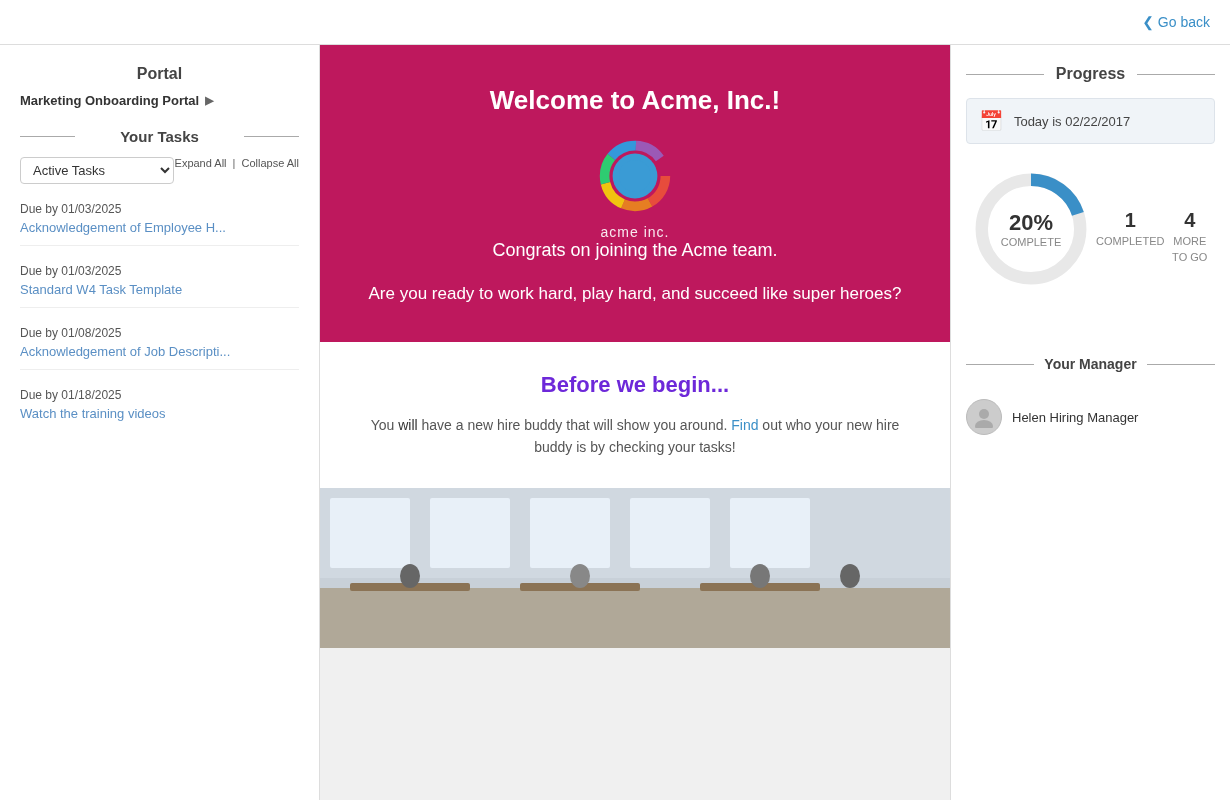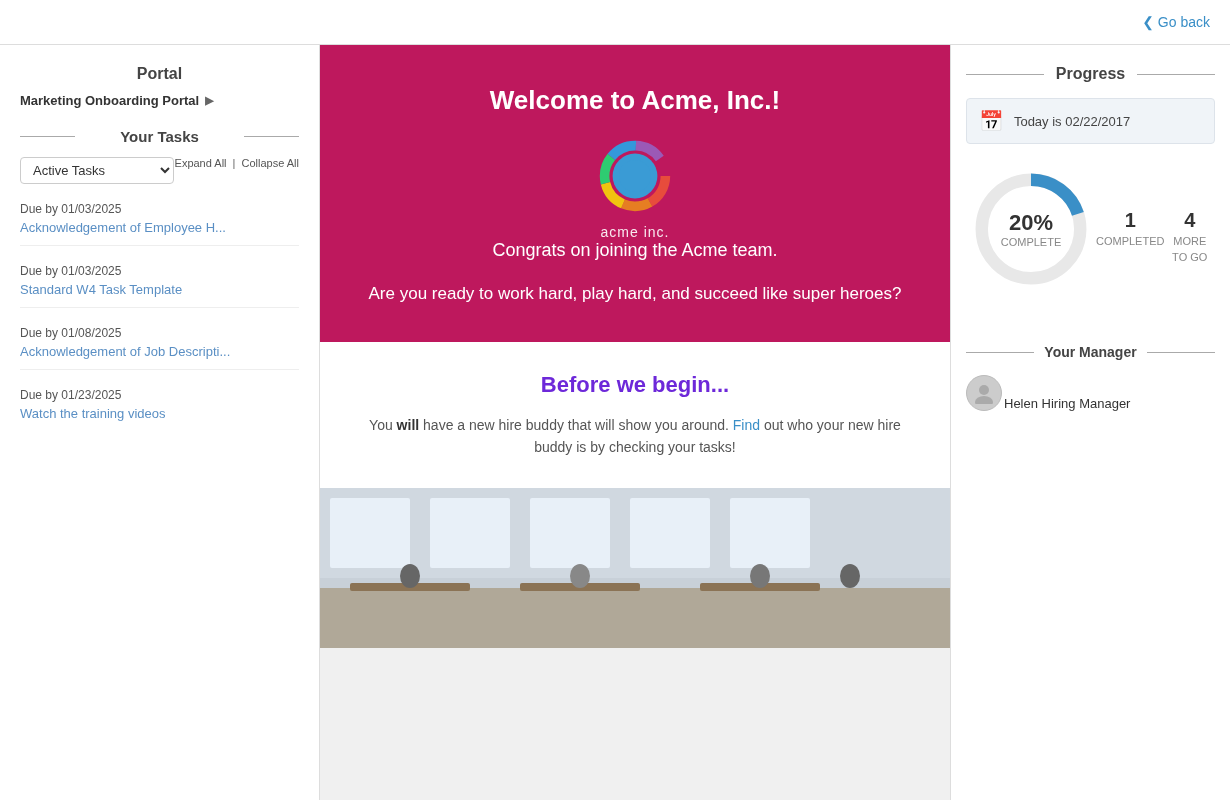--- a/index.html
+++ b/index.html
@@ -184,21 +184,21 @@
       font-weight: bold;
       margin-bottom: 16px;
       color: #6d28d9;
     }
     .begin-text {
       font-size: 14px;
       color: #555;
       line-height: 1.6;
     }
     .begin-text .highlight {
-      font-weight: bold;
+      font-weight: normal;
       color: #333;
     }
     .begin-text .link-text {
       color: #3a8fc7;
     }
 
     .office-image-placeholder {
       width: 100%;
       height: 160px;
       background: linear-gradient(135deg, #c8d8e8 0%, #b0c4d8 40%, #d0c8b8 70%, #c0b8a8 100%);
@@ -316,29 +316,29 @@
       display: flex;
       align-items: center;
       margin-bottom: 15px;
     }
     .manager-header-line {
       flex: 1;
       height: 1px;
       background: #aaa;
     }
     .manager-header-title {
-      margin: 0 10px;
+      margin: 12px 10px;
       font-size: 14px;
       font-weight: bold;
       color: #444;
     }
     .manager-info {
       display: flex;
-      align-items: flex-end;
-      gap: 2px;
+      align-items: center;
+      gap: 10px;
     }
     .manager-avatar {
       width: 36px;
       height: 36px;
       border-radius: 50%;
       background: #ccc;
       display: flex;
       align-items: center;
       justify-content: center;
       color: #888;
@@ -410,21 +410,21 @@
       <div class="task-due">Due by 01/03/2025</div>
       <a class="task-name">Standard W4 Task Template</a>
     </div>
 
     <div class="task-item">
       <div class="task-due">Due by 01/08/2025</div>
       <a class="task-name">Acknowledgement of Job Descripti...</a>
     </div>
 
     <div class="task-item">
-      <div class="task-due">Due by 01/23/2025</div>
+      <div class="task-due">Due by 01/18/2025</div>
       <a class="task-name">Watch the training videos</a>
     </div>
 
   </div>
 
   <div class="center-content">
 
     <div class="welcome-banner">
       <div class="welcome-title">Welcome to Acme, Inc.!</div>
 

